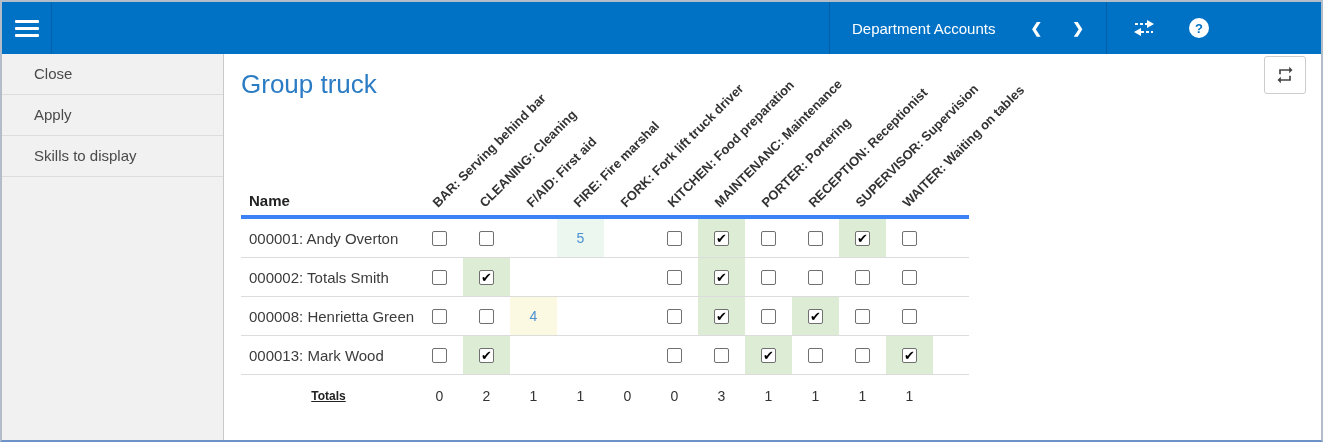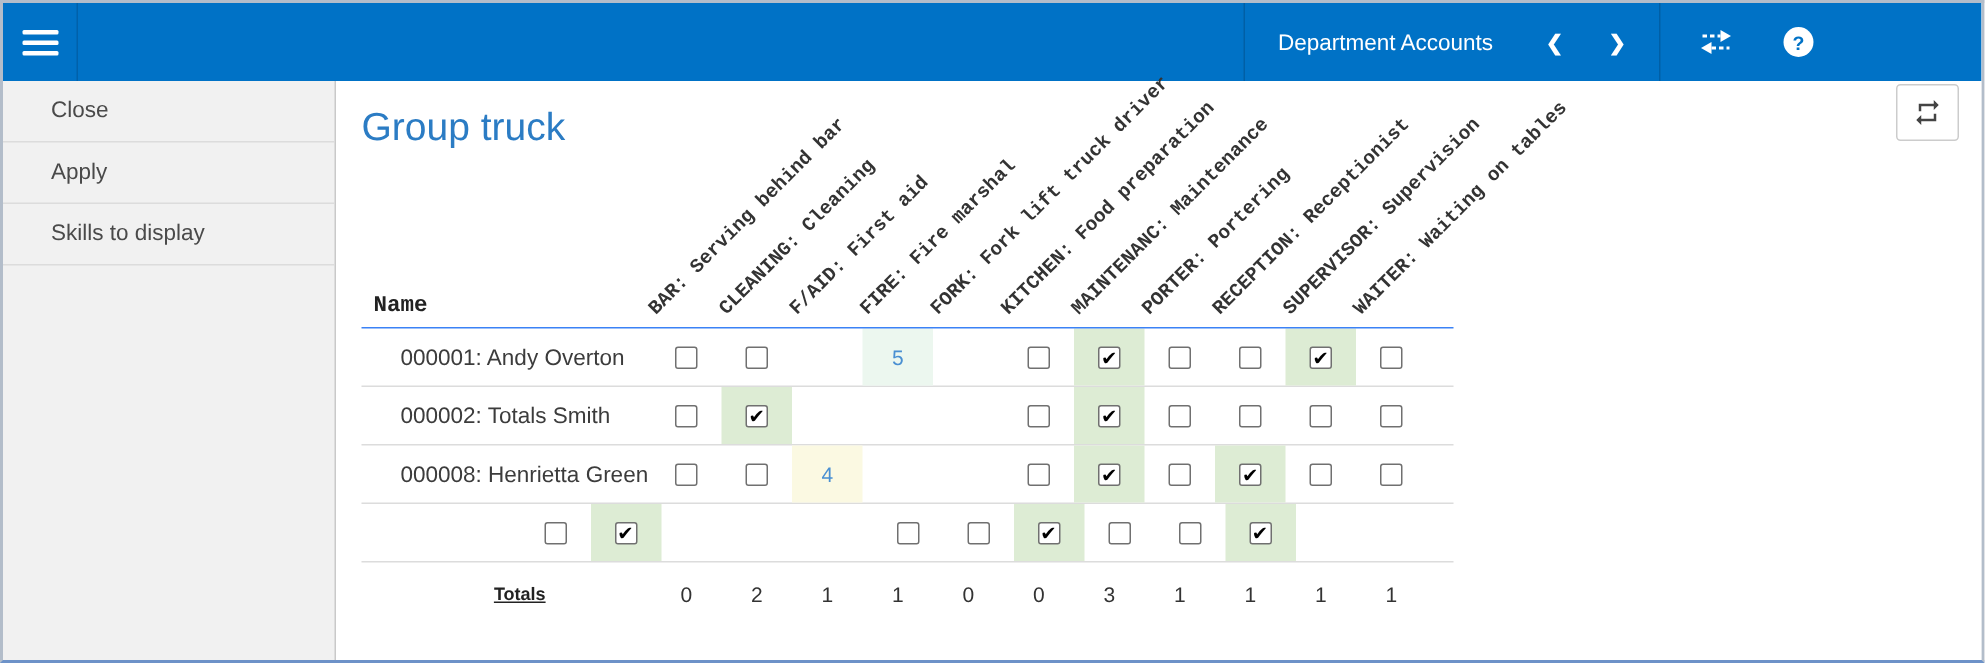--- a/index.html
+++ b/index.html
@@ -34,25 +34,25 @@
   .body{display:flex;height:386px;}
   .sidebar{width:222px;background:#f1f1f1;border-right:1px solid #c9c9c9;}
   .side-item{height:41px;line-height:40px;padding-left:32px;font-size:15px;color:#4a4a4a;
     border-bottom:1px solid #dcdcdc;cursor:pointer;}
   .main{flex:1;position:relative;background:#fff;padding:6px 0 0 17px;}
   .page-title{margin:6px 0 0 0;font-size:26px;font-weight:400;color:#2b7cc4;line-height:36px;}
   .refresh-btn{position:absolute;top:2px;right:15px;width:42px;height:38px;background:#fff;
     border:1px solid #ccc;border-radius:3px;cursor:pointer;display:flex;align-items:center;justify-content:center;}
   
   .skills-grid{width:728px;position:relative;}
-  .col-headers{position:relative;height:117px;border-bottom:1px solid #3b82f6;width:728px;overflow:visible;font-family:Liberation Mono, monospace;}
+  .col-headers{position:relative;height:117px;border-bottom:4px solid #3b82f6;width:728px;overflow:visible;}
   .name-header{position:absolute;left:8px;bottom:6px;font-size:15px;font-weight:bold;color:#222;}
   .rot-header{position:absolute;bottom:5px;transform:rotate(-45deg);transform-origin:left bottom;
     white-space:nowrap;font-size:13px;font-weight:bold;color:#333;}
-  .t-row{display:flex;width:728px;border-bottom:1px solid #dcdcdc;height:39px;align-items:stretch;justify-content:center;}
+  .t-row{display:flex;width:728px;border-bottom:1px solid #dcdcdc;height:39px;align-items:stretch;}
   .t-row.totals-row{border-bottom:none;height:42px;}
   .name-cell{width:175px;display:flex;align-items:center;padding-left:8px;font-size:15px;color:#3c3c3c;}
   .totals-label{width:175px;display:flex;align-items:center;justify-content:center;font-size:12px;font-weight:bold;color:#222;text-decoration:underline;}
   .cell{width:47px;display:flex;align-items:center;justify-content:center;}
   .bg-green{background:#ddecd4;}
   .bg-mint{background:#ecf7ef;}
   .bg-yellow{background:#fbf9e2;}
   .cb{width:15px;height:15px;border:1px solid #707070;border-radius:2px;background:#fff;
     display:inline-flex;align-items:center;justify-content:center;cursor:pointer;}
   .cb.checked{font-size:13px;font-weight:bold;color:#000;line-height:1;}
@@ -218,20 +218,21 @@
               <span class="cb checked">✔</span>
             </div>
             <div class="cell">
               <span class="cb"></span>
             </div>
             <div class="cell">
               <span class="cb"></span>
             </div>
           </div>
           <div class="t-row">
+            <div class="name-cell">000013: Mark Wood</div>
             <div class="cell">
               <span class="cb"></span>
             </div>
             <div class="cell bg-green">
               <span class="cb checked">✔</span>
             </div>
             <div class="cell"></div>
             <div class="cell"></div>
             <div class="cell"></div>
             <div class="cell">

